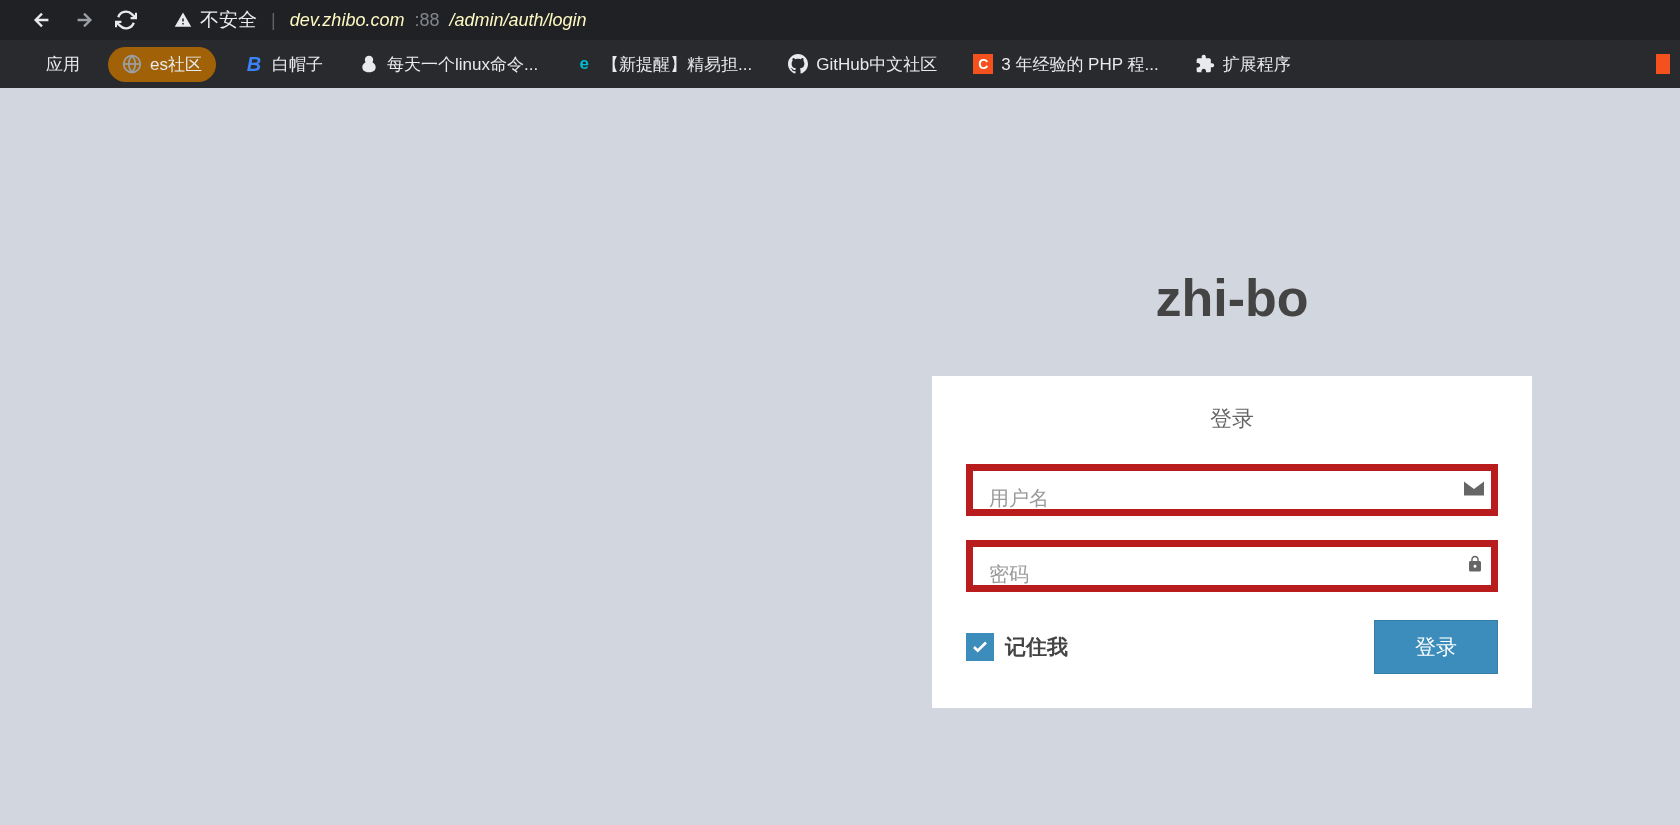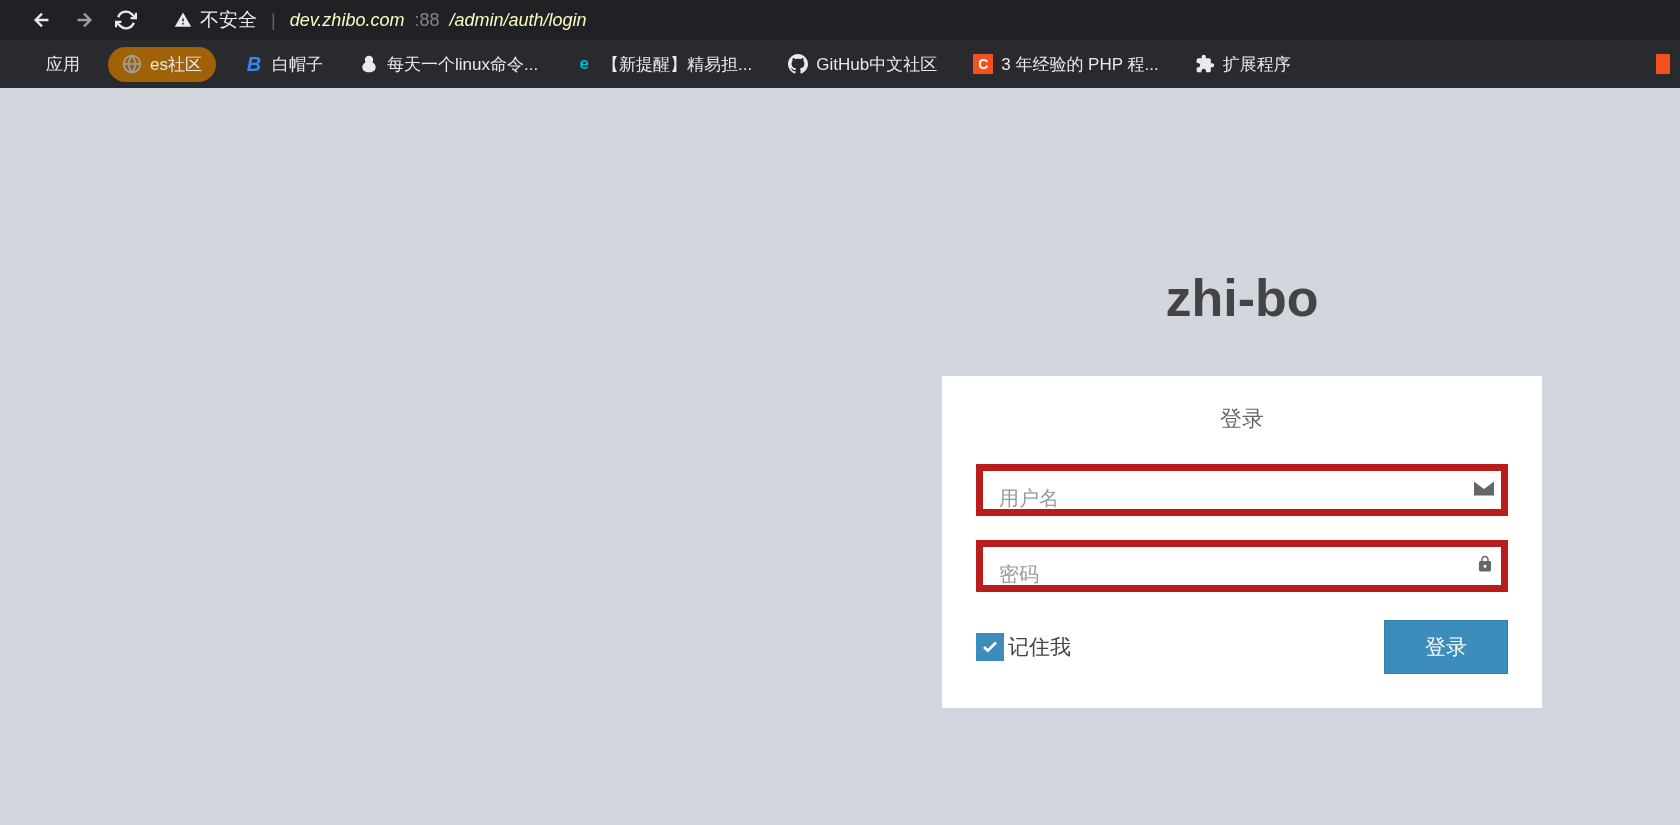--- a/index.html
+++ b/index.html
@@ -123,21 +123,21 @@
     .icon-c { background: #f4511e; color: #fff; width: 20px; height: 20px; display: flex; align-items: center; justify-content: center; font-weight: bold; font-size: 14px; }
     .icon-puzzle { color: #e8eaed; }
     .icon-red-right { background: #f4511e; width: 14px; height: 20px; }
     .content-area {
       background: #d2d6de;
       height: calc(100% - 88px);
       position: relative;
     }
     .login-container {
       position: absolute;
-      right: 138px;
+      right: 148px;
       top: 180px;
       width: 600px;
     }
     .brand-title {
       text-align: center;
       font-size: 52px;
       font-weight: 600;
       color: #444;
       margin-bottom: 48px;
     }
@@ -176,21 +176,22 @@
     }
     .form-footer {
       display: flex;
       justify-content: space-between;
       align-items: center;
       margin-top: 28px;
     }
     .checkbox-wrap {
       display: flex;
       align-items: center;
-      gap: 4px;
+      gap: 11px;
+      font-weight: bold;
     }
     .checkbox {
       width: 28px;
       height: 28px;
       background: #3c8dbc;
       display: flex;
       align-items: center;
       justify-content: center;
       color: #fff;
       cursor: pointer;

